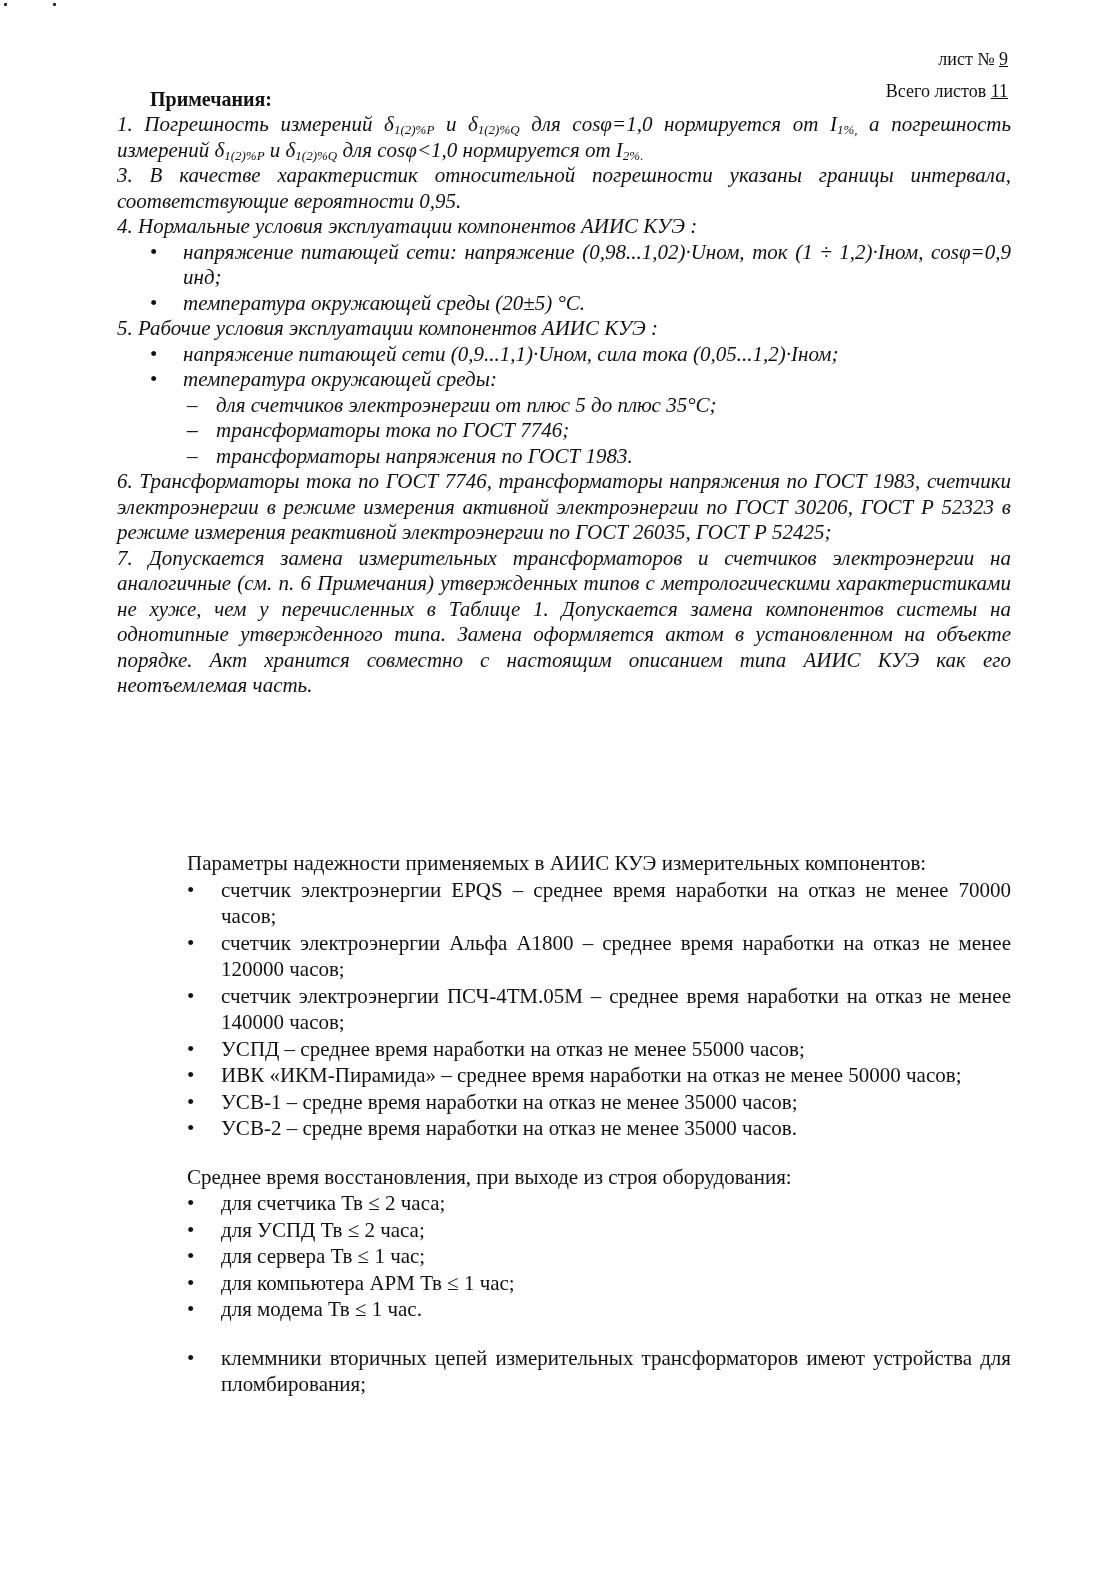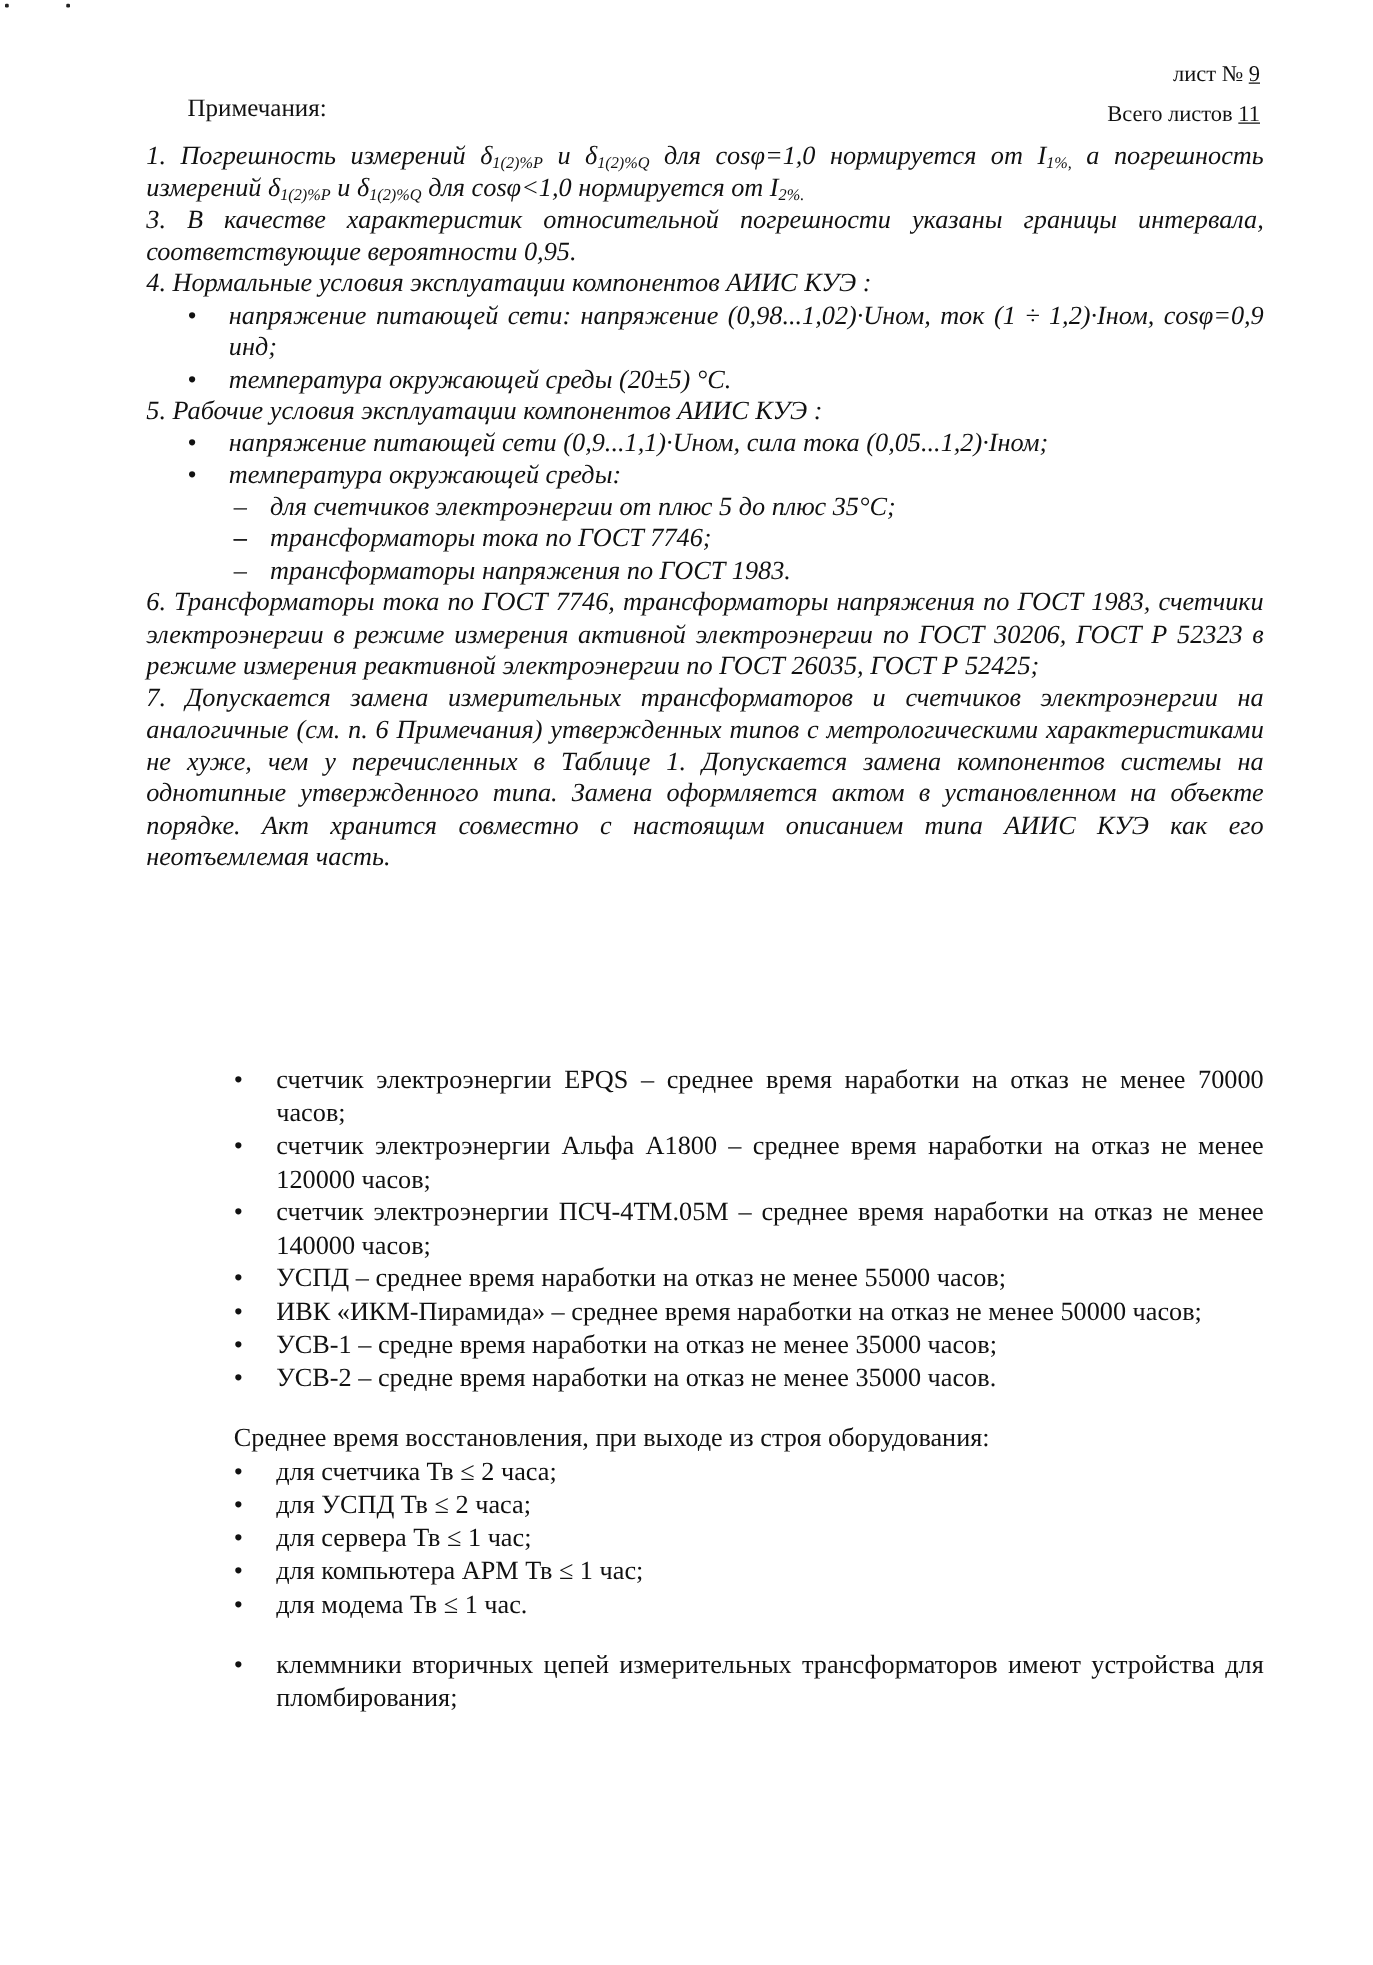--- a/index.html
+++ b/index.html
@@ -2,21 +2,21 @@
 <html><head>
 <meta charset="utf-8">
 <style>
   html, body { margin: 0; padding: 0; background: #ffffff; }
   body { width: 1098px; height: 1572px; position: relative; overflow: hidden; color: #111; font-family: "Liberation Serif", serif; }
   .page { position: absolute; left: 0; top: 0; width: 1098px; height: 1572px; }
   .hdr { position: absolute; right: 90px; text-align: right; font-size: 18px; line-height: 22px; }
   .hdr u { text-decoration: underline; }
   .hdr1 { top: 48px; }
   .hdr2 { top: 80px; }
-  .notes-title { position: absolute; left: 150px; top: 76px; font-weight: normal; font-size: 20px; font-family: "Liberation Serif", serif; }
+  .notes-title { position: absolute; left: 150px; top: 88px; font-weight: bold; font-size: 20px; font-family: "Liberation Serif", serif; }
   .notes { position: absolute; left: 117px; top: 112px; width: 894px; font-style: italic; font-size: 21px; line-height: 25.5px; text-align: justify; }
   .notes p { margin: 0; font-style: italic; }
   .notes .blist { margin: 0; padding: 0; list-style: none; }
   .notes .blist li { position: relative; padding-left: 66px; }
   .notes .blist li .bul { position: absolute; left: 33px; top: 0; font-style: normal; }
   .notes .dlist { margin: 0; padding: 0; list-style: none; }
   .notes .dlist li { position: relative; padding-left: 99px; }
   .notes .dlist li .dash { position: absolute; left: 70px; top: 0; font-style: normal; }
   sub { font-size: 13px; vertical-align: -3px; line-height: 0; }
   .lower { position: absolute; left: 117px; top: 850px; width: 894px; font-size: 21px; line-height: 26.5px; text-align: justify; }
@@ -64,20 +64,21 @@
       <li><span class="dash">–</span><span>для счетчиков электроэнергии от плюс 5 до плюс 35°С;</span></li>
       <li><span class="dash">–</span></li>
       <li><span class="dash">–</span><span>трансформаторы тока по ГОСТ 7746;</span></li>
       <li><span class="dash">–</span><span>трансформаторы напряжения по ГОСТ 1983.</span></li>
     </ul>
     <p>6. Трансформаторы тока по ГОСТ 7746, трансформаторы напряжения по ГОСТ 1983, счетчики электроэнергии в режиме измерения активной электроэнергии по ГОСТ 30206, ГОСТ Р 52323 в режиме измерения реактивной электроэнергии по ГОСТ 26035, ГОСТ Р 52425;</p>
     <p>7. Допускается замена измерительных трансформаторов и счетчиков электроэнергии на аналогичные (см. п. 6 Примечания) утвержденных типов с метрологическими характеристиками не хуже, чем у перечисленных в Таблице 1. Допускается замена компонентов системы на однотипные утвержденного типа. Замена оформляется актом в установленном на объекте  порядке. Акт хранится совместно с настоящим описанием типа АИИС КУЭ  как его неотъемлемая часть.</p>
   </div>
 
   <div class="lower">
+    <p class="indent">Параметры надежности применяемых в АИИС КУЭ  измерительных компонентов:</p>
     <ul>
       <li><span class="bul">•</span><span>счетчик электроэнергии EPQS – среднее время наработки на отказ не менее 70000 часов;</span></li>
       <li><span class="bul">•</span><span>счетчик электроэнергии Альфа А1800 – среднее время наработки на отказ не менее 120000 часов;</span></li>
       <li><span class="bul">•</span><span>счетчик электроэнергии ПСЧ-4ТМ.05М – среднее время наработки на отказ не менее 140000 часов;</span></li>
       <li><span class="bul">•</span><span>УСПД – среднее время наработки на отказ не менее 55000 часов;</span></li>
       <li><span class="bul">•</span><span>ИВК «ИКМ-Пирамида» – среднее время наработки на отказ не менее 50000 часов;</span></li>
       <li><span class="bul">•</span><span>УСВ-1 – средне время наработки на отказ не менее 35000 часов;</span></li>
       <li><span class="bul">•</span><span>УСВ-2 – средне время наработки на отказ не менее 35000 часов.</span></li>
     </ul>
     <div class="gap"></div>

